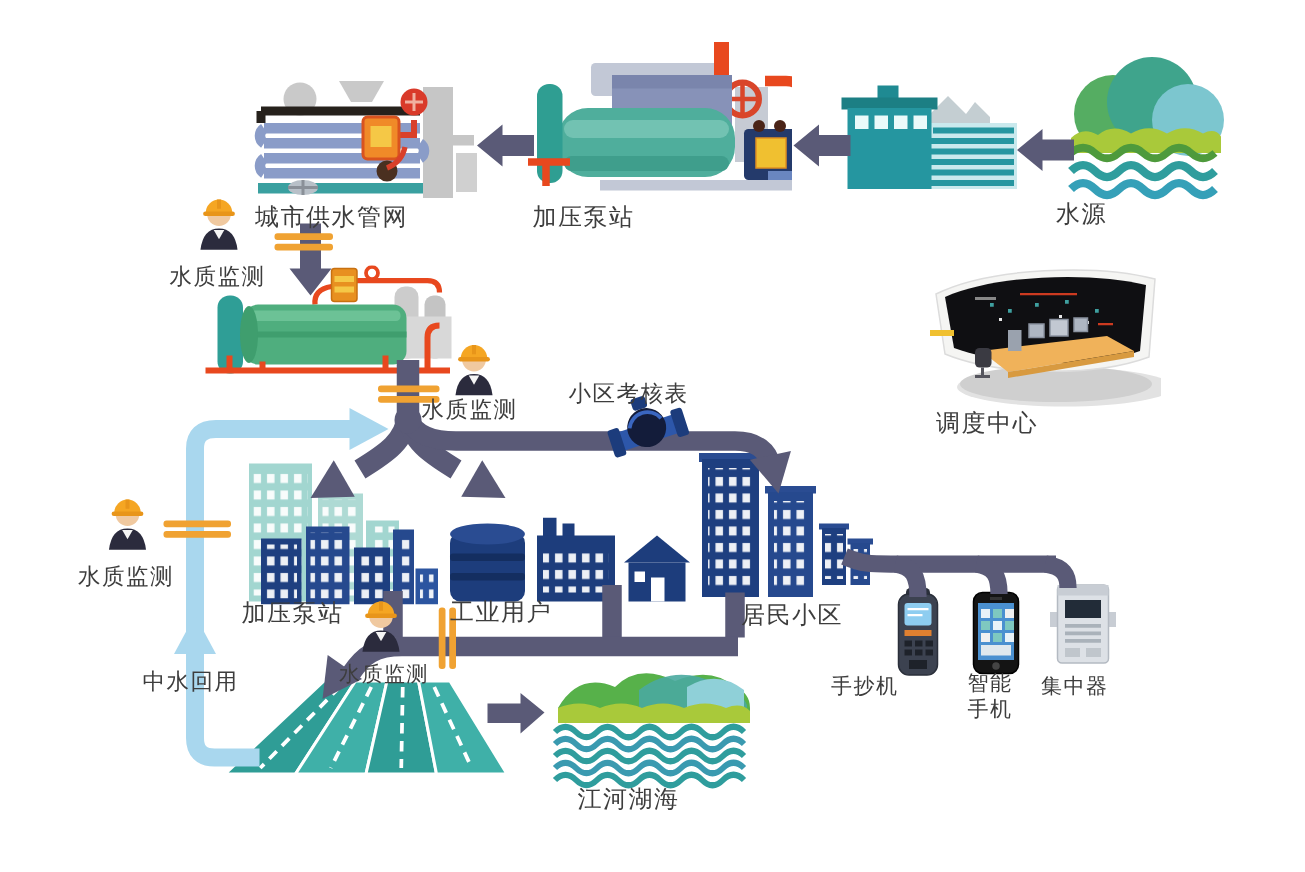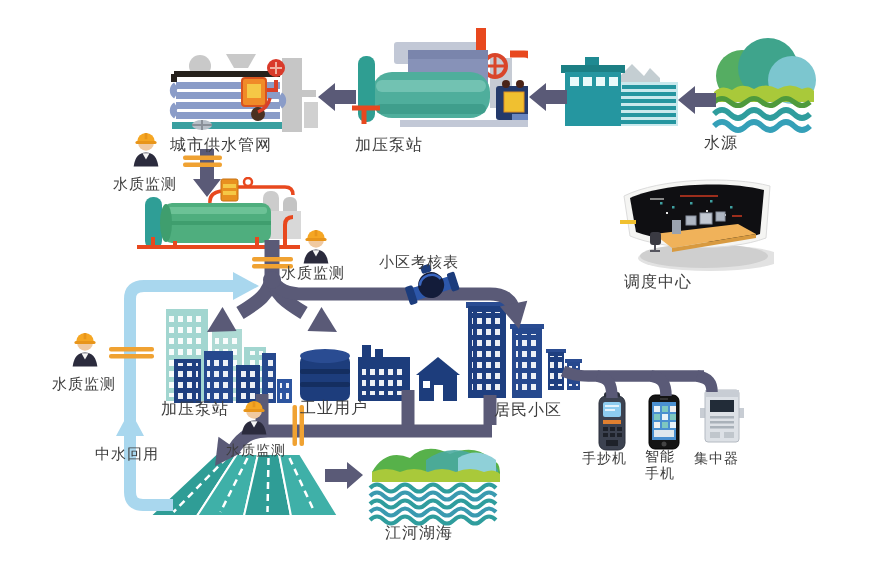--- a/index.html
+++ b/index.html
@@ -350,20 +350,20 @@
   <div class="label lb15" style="left:281px;top:264px;width:85px">水质监测</div>
   <div class="label lb16" style="left:624px;top:272px;width:92px">调度中心</div>
   <div class="label lb15" style="left:379px;top:253px;width:98px">小区考核表</div>
   <div class="label lb16" style="left:161px;top:399px;width:90px">加压泵站</div>
   <div class="label lb16" style="left:300px;top:398px;width:88px">工业用户</div>
   <div class="label lb16" style="left:494px;top:400px;width:90px">居民小区</div>
   <div class="label lb15" style="left:52px;top:375px;width:82px">水质监测</div>
   <div class="label lb15" style="left:95px;top:445px;width:78px">中水回用</div>
   <div class="label lb14" style="left:226px;top:442px;width:76px">水质监测</div>
   <div class="label lb16" style="left:385px;top:523px;width:85px">江河湖海</div>
-  <div class="label lb14" style="left:582px;top:450px;width:62px">手抄机</div>
+  <div class="label lb14" style="left:554px;top:450px;width:62px">手抄机</div>
   <div class="label lb14" style="left:645px;top:448px;width:40px">
     <div>智能</div>
     <div>手机</div>
   </div>
   <div class="label lb14" style="left:694px;top:450px;width:68px">集中器</div>
 
 </div>
 
 </body></html>

